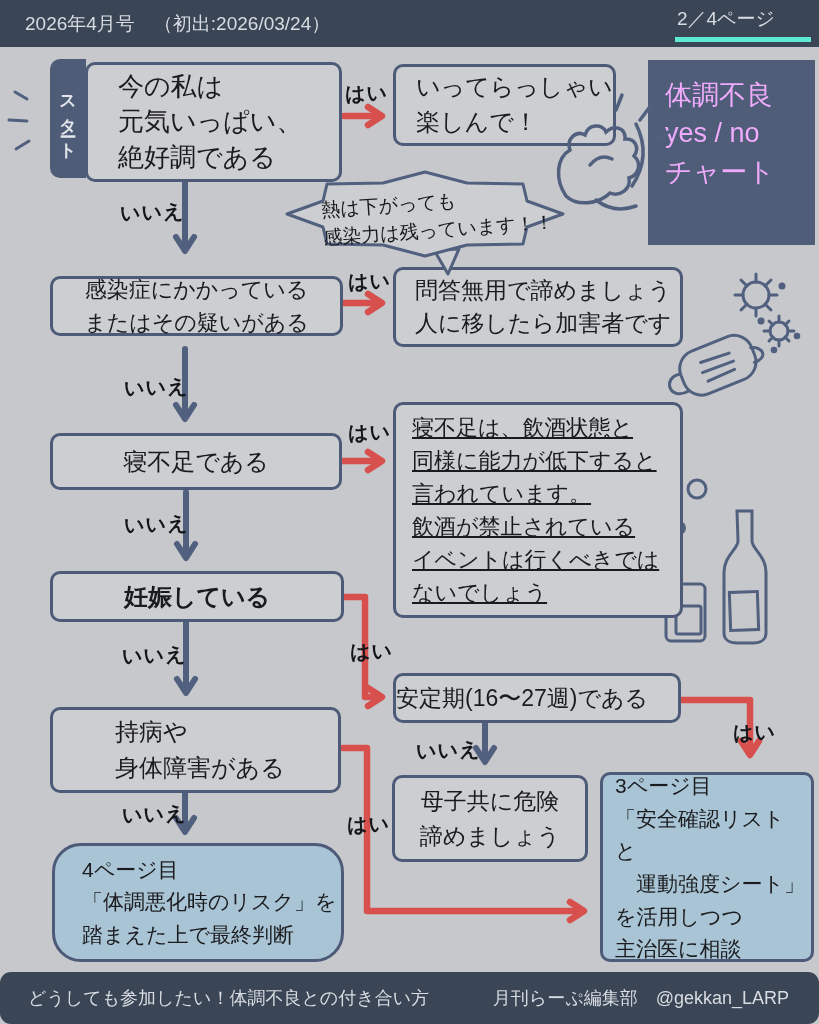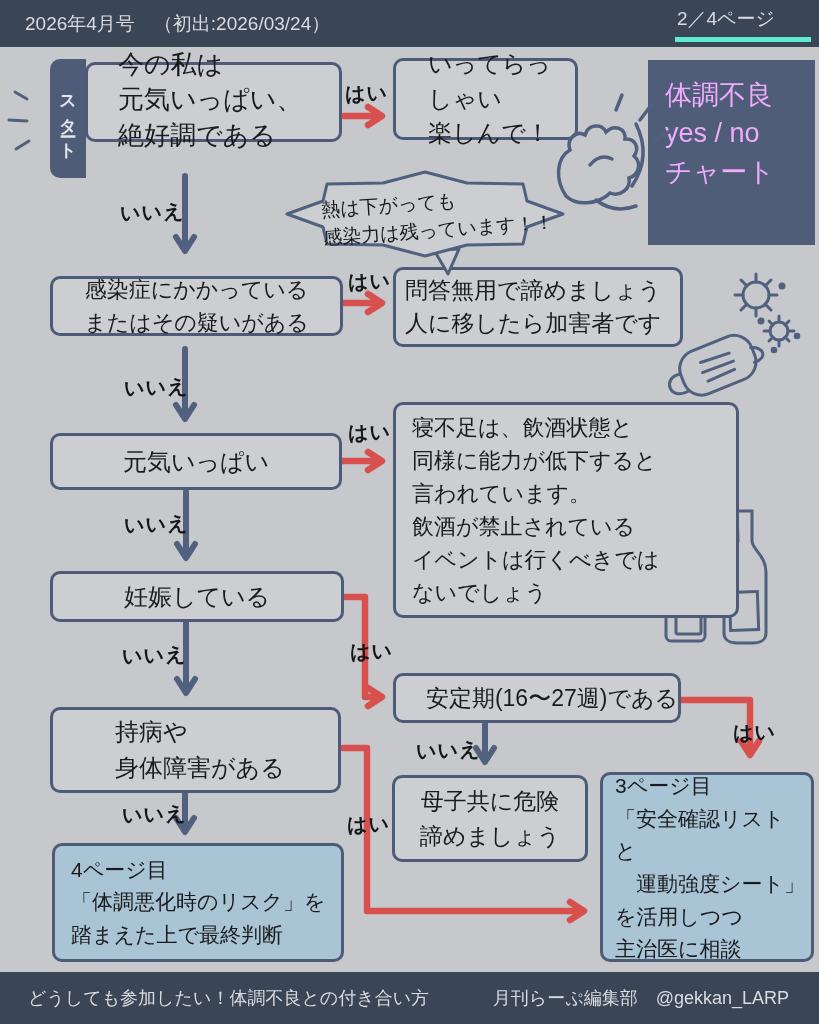--- a/index.html
+++ b/index.html
@@ -2,45 +2,45 @@
 <html><head>
 <meta charset="utf-8">
 <style>
   html,body{margin:0;padding:0;}
   .page{position:relative;width:819px;height:1024px;background:#c7c8cb;overflow:hidden;
         font-family:"Liberation Sans","DejaVu Sans",sans-serif;color:#1a1b1e;}
   
   .bar{position:absolute;left:0;width:819px;background:#3a4656;color:#d9dce1;
        display:flex;align-items:center;justify-content:space-between;box-sizing:border-box;}
   .bar.top{top:0;height:47px;padding:0 8px 0 25px;font-size:19px;}
-  .bar.bottom{top:972px;height:52px;padding:0 30px 0 28px;font-size:18px;}
+  .bar.bottom{top:972px;height:52px;padding:0 30px 0 28px;font-size:18px;border-radius:11px;}
   .pagenum{border-bottom:5px solid #5eead4;padding:0 36px 5px 2px;}
   
   .titlebox{position:absolute;left:648px;top:60px;width:167px;height:185px;background:#505d79;
             color:#f0abfc;font-size:27px;line-height:1.42;padding:16px 0 0 17px;box-sizing:border-box;
             white-space:pre-line;}
   
   .node{position:absolute;background:#cdced1;border:3px solid #4d5a78;border-radius:10px;
         box-sizing:border-box;display:flex;flex-direction:column;justify-content:center;
         white-space:pre-line;}
   .node.blue{background:#a9c4d4;}
-  #b-start{left:85px;top:62px;width:257px;height:80px;font-size:26px;line-height:1.35;padding-left:30px;font-family:Liberation Mono, monospace;}
+  #b-start{left:85px;top:62px;width:257px;height:120px;font-size:26px;line-height:1.35;padding-left:30px;}
   #tab-start{position:absolute;left:50px;top:59px;width:36px;height:119px;background:#4f5c78;
              border-radius:10px 0 0 10px;color:#e3e6ea;display:flex;align-items:center;justify-content:center;
              writing-mode:vertical-rl;font-size:17px;letter-spacing:3px;font-weight:700;}
-  #b-go{left:393px;top:58px;width:185px;height:82px;font-size:24px;line-height:1.45;padding-left:32px;}
+  #b-go{left:393px;top:64px;width:223px;height:82px;font-size:24px;line-height:1.45;padding-left:20px;}
   #b-infect{left:50px;top:264px;width:293px;height:60px;font-size:22px;line-height:1.5;text-align:center;margin-top:12px;}
-  #b-refuse{left:393px;top:267px;width:290px;height:80px;font-size:23px;line-height:1.45;padding-left:9px;}
+  #b-refuse{left:393px;top:267px;width:290px;height:80px;font-size:23px;line-height:1.45;padding-left:19px;}
   #b-sleepq{left:50px;top:433px;width:292px;height:57px;font-size:24px;text-align:center;}
-  #b-sleepr{left:393px;top:402px;width:346px;height:216px;font-size:22px;line-height:1.5;padding:8px 8px 8px 16px;}
-  #b-preg{left:50px;top:571px;width:294px;height:51px;font-size:24px;text-align:center;}
-  #b-stable{left:393px;top:673px;width:288px;height:50px;font-size:23px;text-align:right;}
+  #b-sleepr{left:393px;top:402px;width:290px;height:216px;font-size:22px;line-height:1.5;padding:8px 8px 8px 16px;text-decoration:underline;}
+  #b-preg{left:50px;top:571px;width:294px;height:51px;font-size:24px;text-align:center;font-weight:bold;}
+  #b-stable{left:393px;top:673px;width:288px;height:50px;font-size:23px;text-align:left;}
   #b-danger{left:392px;top:775px;width:196px;height:87px;font-size:23px;line-height:1.5;text-align:center;}
   #b-chronic{left:50px;top:707px;width:291px;height:86px;font-size:24px;line-height:1.5;padding-left:62px;}
-  #b-page4{left:52px;top:843px;width:292px;height:119px;font-size:21px;line-height:1.55;padding-left:16px;}
+  #b-page4{left:52px;top:843px;width:292px;height:119px;font-size:21px;line-height:1.55;padding-left:27px;border-radius:29px;}
   #b-page3{left:600px;top:772px;width:214px;height:190px;font-size:21px;line-height:1.55;padding:10px 6px 8px 12px;}
   
   .lbl{position:absolute;font-size:20px;font-weight:700;color:#141518;transform:rotate(-2deg);
        letter-spacing:1px;}
   #yes1{left:345px;top:80px;}   #no1{left:120px;top:199px;}
   #yes2{left:348px;top:268px;}  #no2{left:124px;top:374px;}
   #yes3{left:348px;top:419px;}  #no3{left:124px;top:511px;}
   #yes4{left:350px;top:638px;}  #no4{left:122px;top:642px;}
   #yes5{left:347px;top:811px;}  #no5{left:122px;top:801px;}
   #yes6{left:733px;top:719px;}  #no6{left:416px;top:737px;}
@@ -144,21 +144,21 @@
   <div class="node" id="b-start">今の私は
 元気いっぱい、
 絶好調である</div>
   <div id="tab-start">スタート</div>
   <div class="node" id="b-go">いってらっしゃい
 楽しんで！</div>
   <div class="node" id="b-infect">感染症にかかっている
 またはその疑いがある</div>
   <div class="node" id="b-refuse">問答無用で諦めましょう
 人に移したら加害者です</div>
-  <div class="node" id="b-sleepq">元気いっぱい</div>
+  <div class="node" id="b-sleepq">寝不足である</div>
   <div class="node" id="b-sleepr">寝不足は、飲酒状態と
 同様に能力が低下すると
 言われています。
 飲酒が禁止されている
 イベントは行くべきでは
 ないでしょう</div>
   <div class="node" id="b-preg">妊娠している</div>
   <div class="node" id="b-stable">安定期(16〜27週)である</div>
   <div class="node" id="b-danger">母子共に危険
 諦めましょう</div>

